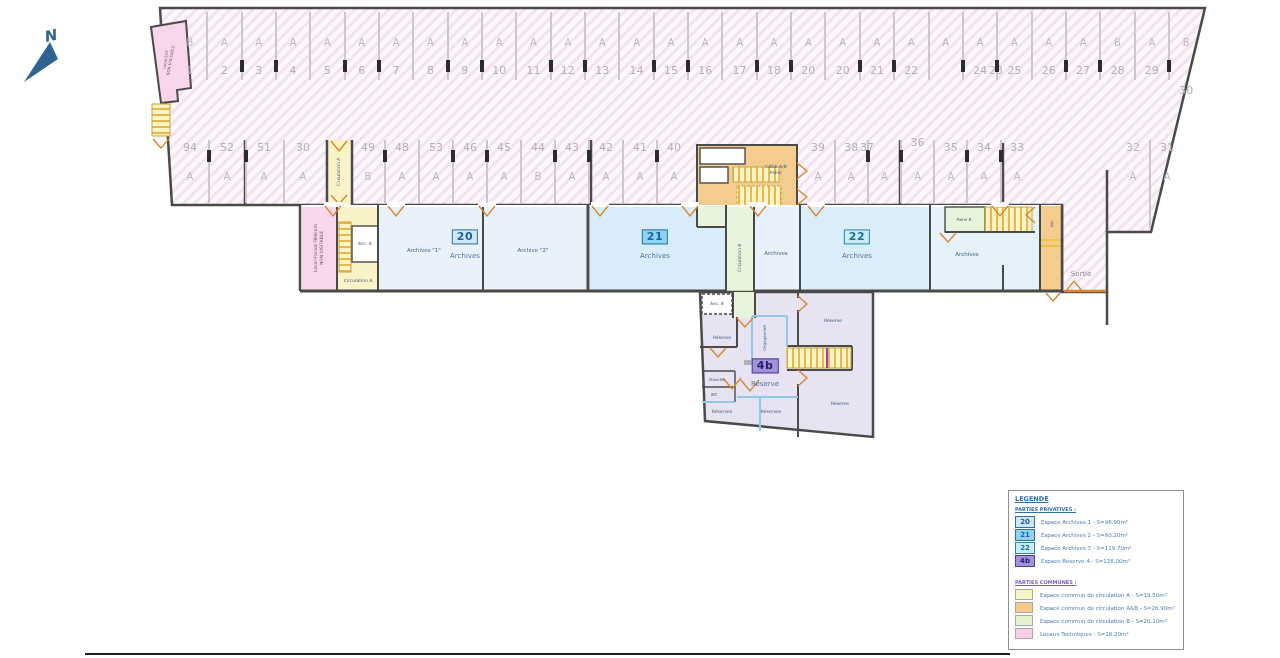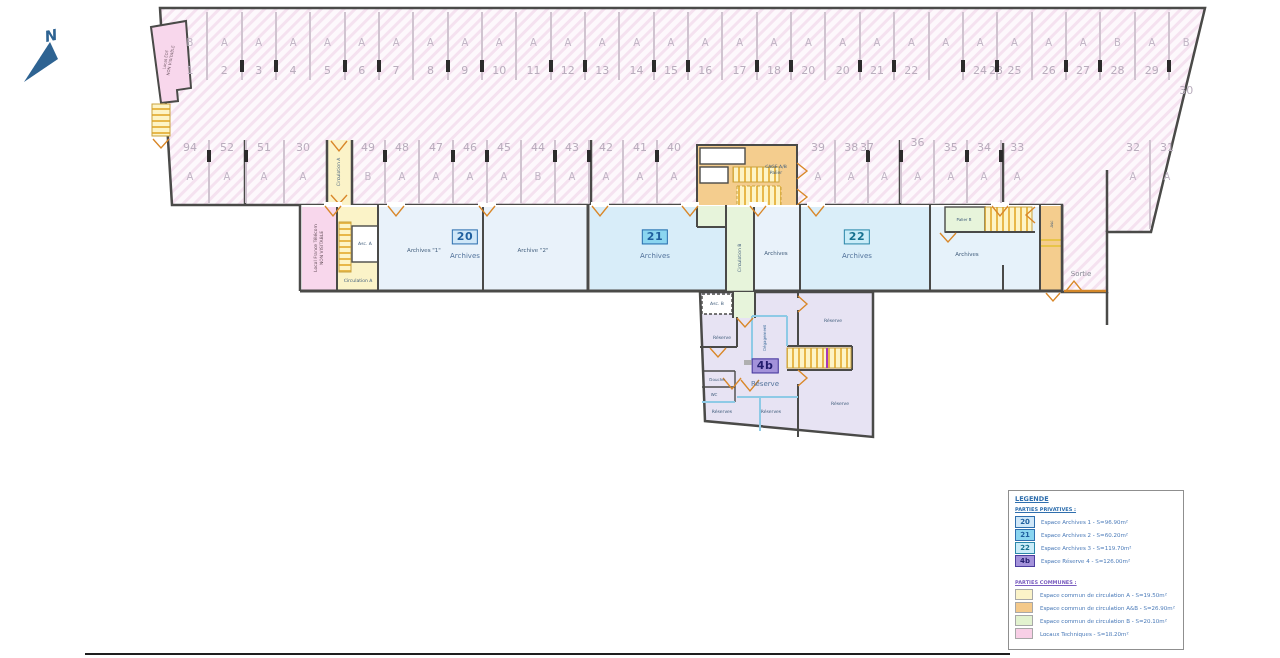--- a/index.html
+++ b/index.html
@@ -343,21 +343,21 @@
       <span class="pdiv" style="left: 282.5px; top: 140px; height: 63px;"></span>
       <span class="pnum" style="left: 303px; top: 147px;">30</span>
       <span class="plet" style="left: 303px; top: 176px;">A</span>
       <span class="pnum" style="left: 368px; top: 147px;">49</span>
       <span class="plet" style="left: 368px; top: 176px;">B</span>
       <span class="pdiv" style="left: 384px; top: 140px; height: 63px;"></span>
       <span class="ptick" style="left: 383px; top: 150px;"></span>
       <span class="pnum" style="left: 402px; top: 147px;">48</span>
       <span class="plet" style="left: 402px; top: 176px;">A</span>
       <span class="pdiv" style="left: 418px; top: 140px; height: 63px;"></span>
-      <span class="pnum" style="left: 436px; top: 147px;">47</span>
+      <span class="pnum" style="left: 436px; top: 147px;">53</span>
       <span class="plet" style="left: 436px; top: 176px;">A</span>
       <span class="pdiv" style="left: 452px; top: 140px; height: 63px;"></span>
       <span class="ptick" style="left: 451px; top: 150px;"></span>
       <span class="pnum" style="left: 470px; top: 147px;">46</span>
       <span class="plet" style="left: 470px; top: 176px;">A</span>
       <span class="pdiv" style="left: 486px; top: 140px; height: 63px;"></span>
       <span class="ptick" style="left: 485px; top: 150px;"></span>
       <span class="pnum" style="left: 504px; top: 147px;">45</span>
       <span class="plet" style="left: 504px; top: 176px;">A</span>
       <span class="pdiv" style="left: 520px; top: 140px; height: 63px;"></span>

